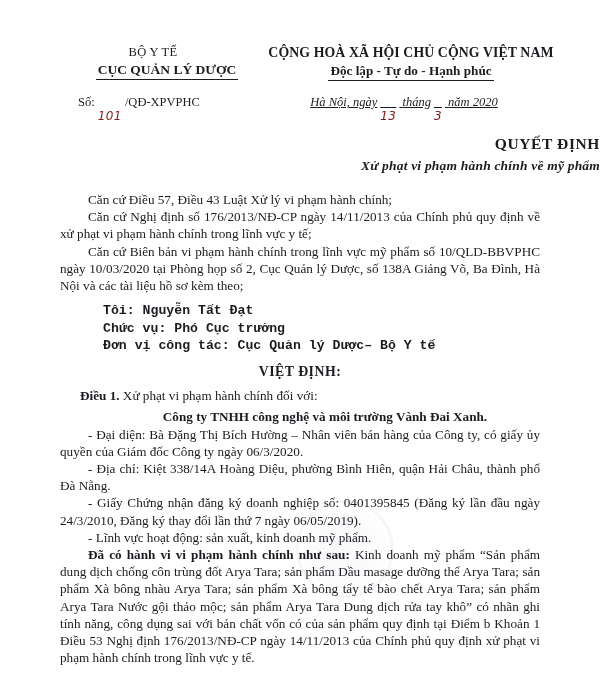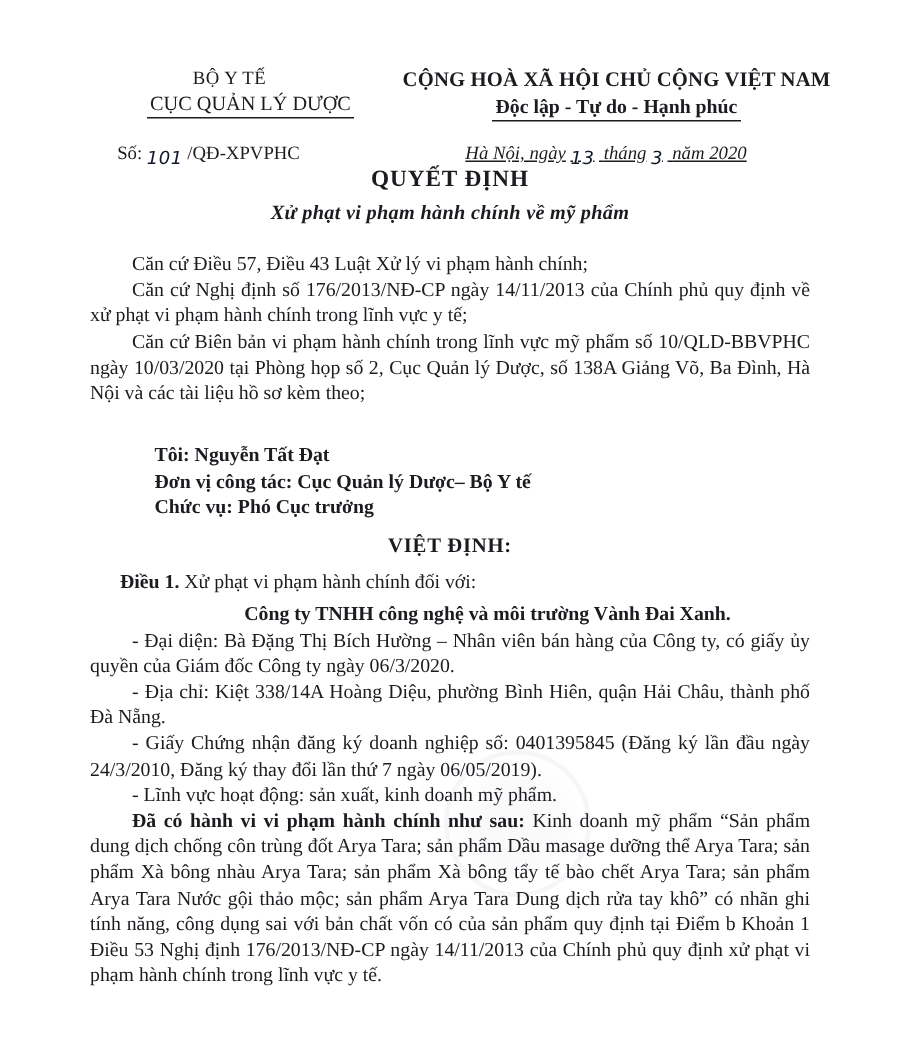--- a/index.html
+++ b/index.html
@@ -54,21 +54,21 @@
     flex: 1 1 auto;
     text-align: center;
   }
   .org-top {
     font-size: 12.5px;
     letter-spacing: 0.3px;
     line-height: 16px;
   }
   .org-main {
     font-size: 13.5px;
-    font-weight: normal;
+    font-weight: bold;
     line-height: 17px;
     display: inline-block;
     border-bottom: 1.2px solid #1b1b20;
     padding: 0 2px 1px 2px;
     margin-left: 28px;
   }
   .nation-line1 {
     font-size: 13.8px;
     font-weight: bold;
     line-height: 17px;
@@ -101,30 +101,31 @@
     text-align: center;
     font-size: 12.5px;
     font-style: italic;
     white-space: nowrap;
     text-decoration: underline;
   }
   .hand {
     font-family: "DejaVu Sans", sans-serif;
     font-style: italic;
     font-size: 12px;
-    color: #0f172a;
-    position: relative;
-    top: 3px;
+    color: #7f1d1d;
+    position: relative;
+    top: 14px;
     padding: 0 3px;
     letter-spacing: 0.4px;
   }
 
   
   .title-block {
-    text-align: center;
+    text-align: right;
+    margin-top: 24px;
   }
   .title-main {
     font-size: 15.5px;
     font-weight: bold;
     letter-spacing: 0.6px;
     line-height: 20px;
   }
   .title-sub {
     font-size: 13.5px;
     font-weight: bold;
@@ -146,22 +147,23 @@
     text-align: justify;
     text-indent: 28px;
     text-justify: inter-word;
   }
   p.para.noindent {
     text-indent: 0;
   }
   .bold { font-weight: bold; }
 
   .officer-block {
-    margin-top: 24px;
+    margin-top: 8px;
     padding-left: 43px;
+    font-family: Liberation Mono, monospace;
   }
   .officer-line {
     font-size: 13.2px;
     line-height: 17.4px;
     font-weight: bold;
   }
 
   .decide-word {
     text-align: center;
     font-size: 13.8px;
@@ -224,22 +226,22 @@
     </div>
 
     <div class="body-block">
 
       <p class="para">Căn cứ Điều 57, Điều 43 Luật Xử lý vi phạm hành chính;</p>
       <p class="para">Căn cứ Nghị định số 176/2013/NĐ-CP ngày 14/11/2013 của Chính phủ quy định về xử phạt vi phạm hành chính trong lĩnh vực y tế;</p>
       <p class="para">Căn cứ Biên bản vi phạm hành chính trong lĩnh vực mỹ phẩm số 10/QLD-BBVPHC ngày 10/03/2020 tại Phòng họp số 2, Cục Quản lý Dược, số 138A Giảng Võ, Ba Đình, Hà Nội và các tài liệu hồ sơ kèm theo;</p>
 
       <div class="officer-block">
         <div class="officer-line">Tôi: Nguyễn Tất Đạt</div>
+        <div class="officer-line">Chức vụ: Phó Cục trưởng</div>
         <div class="officer-line">Đơn vị công tác: Cục Quản lý Dược– Bộ Y tế</div>
-        <div class="officer-line">Chức vụ: Phó Cục trưởng</div>
       </div>
 
       <div class="decide-word">VIỆT ĐỊNH:</div>
 
       <div class="article">
         <p class="para noindent"><span class="bold">Điều 1.</span>
           <span>Xử phạt vi phạm hành chính đối với:</span></p>
         <div class="entity-name">Công ty TNHH công nghệ và môi trường Vành Đai Xanh.</div>
       </div>
 

